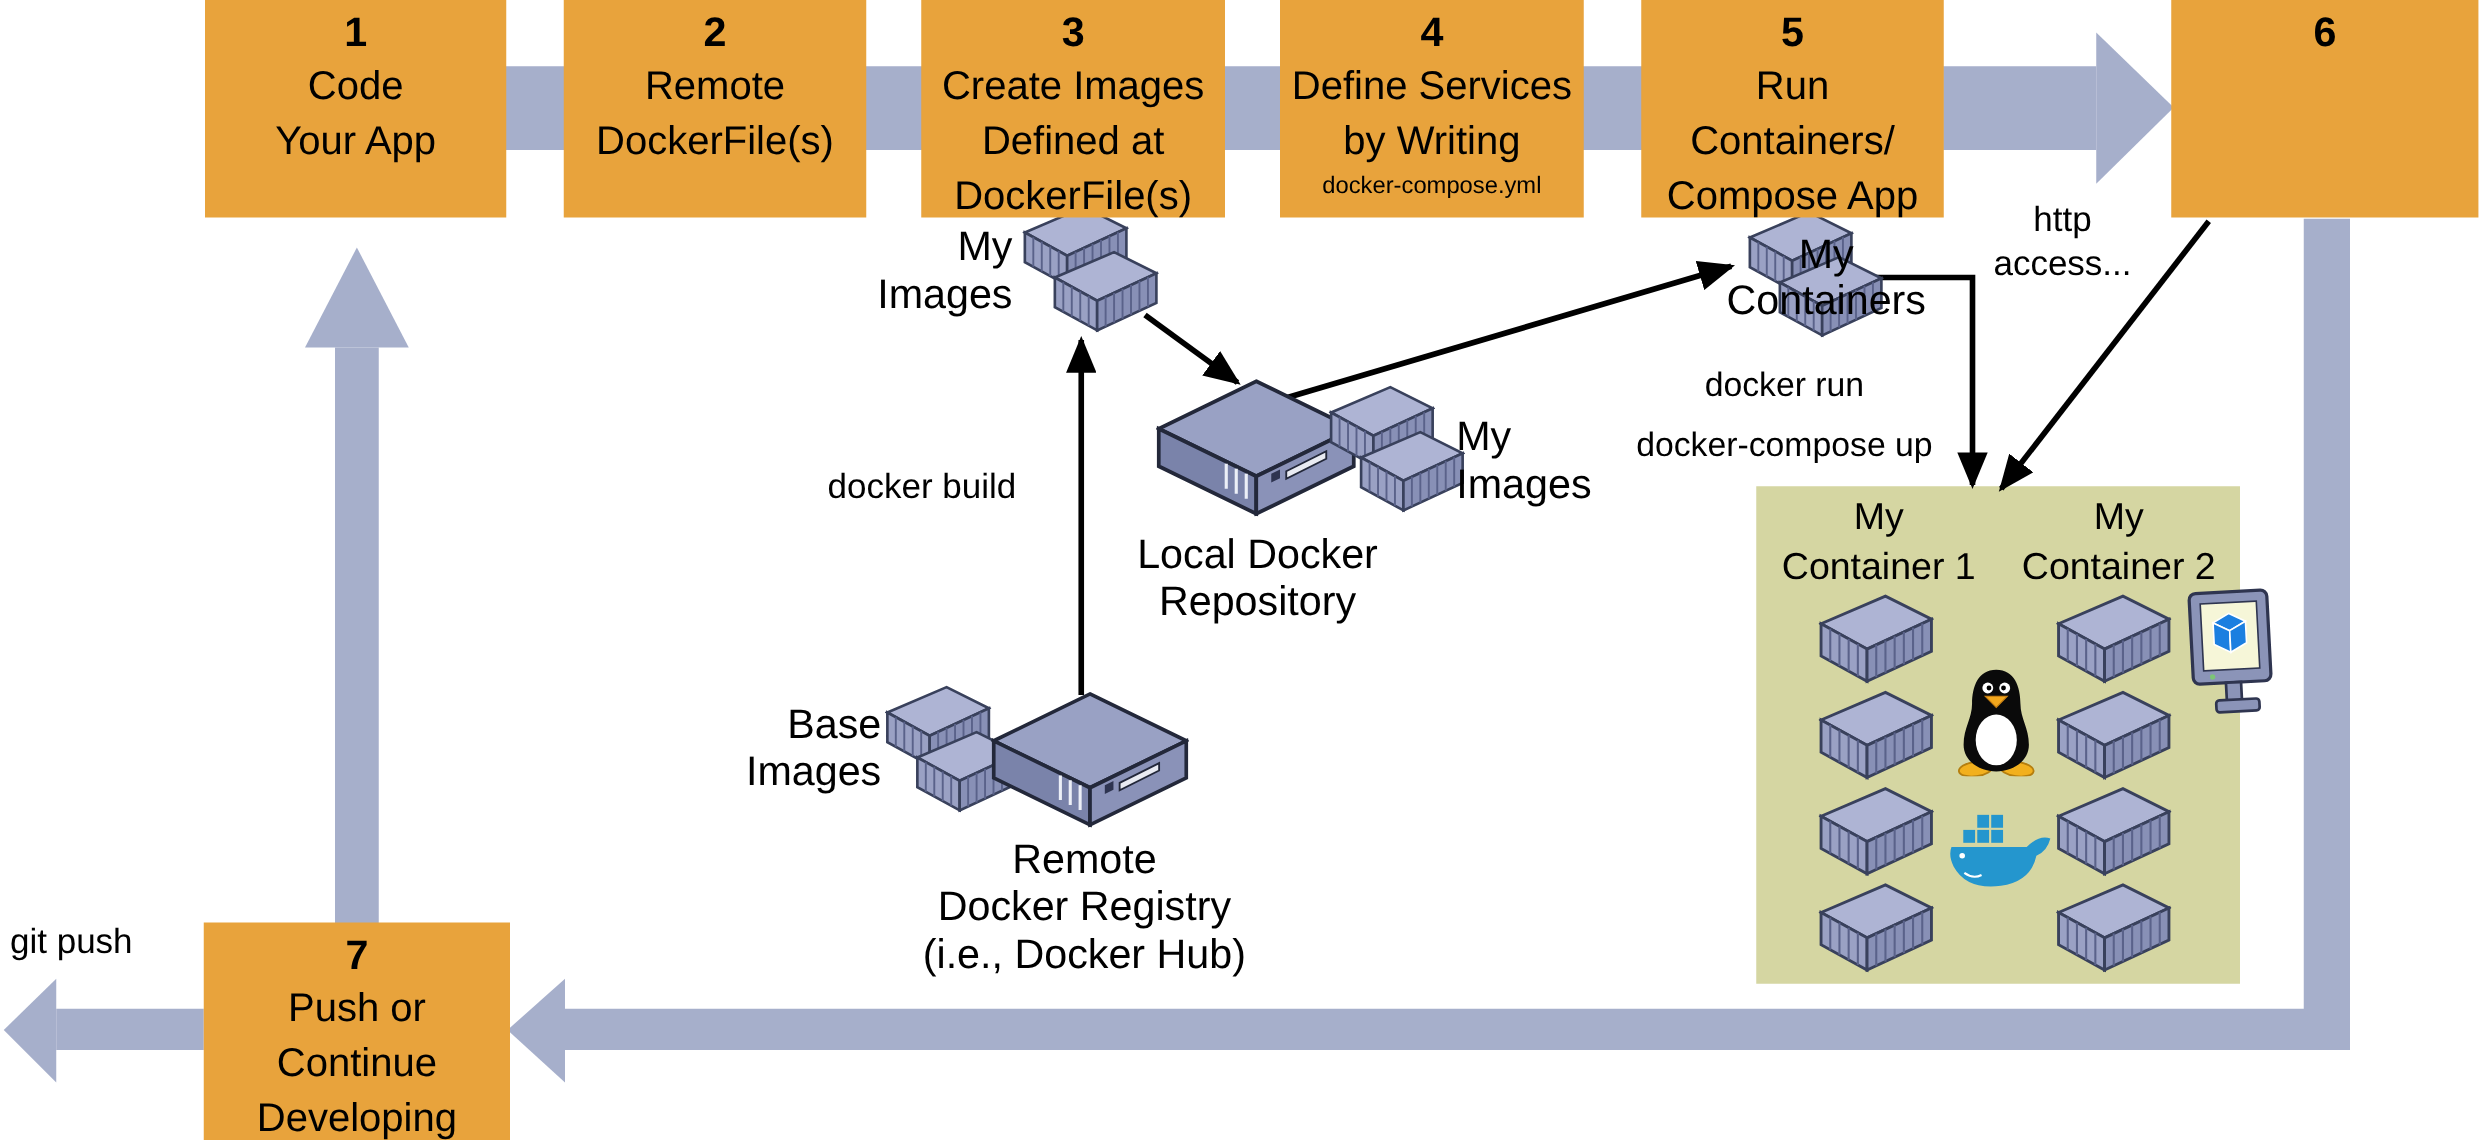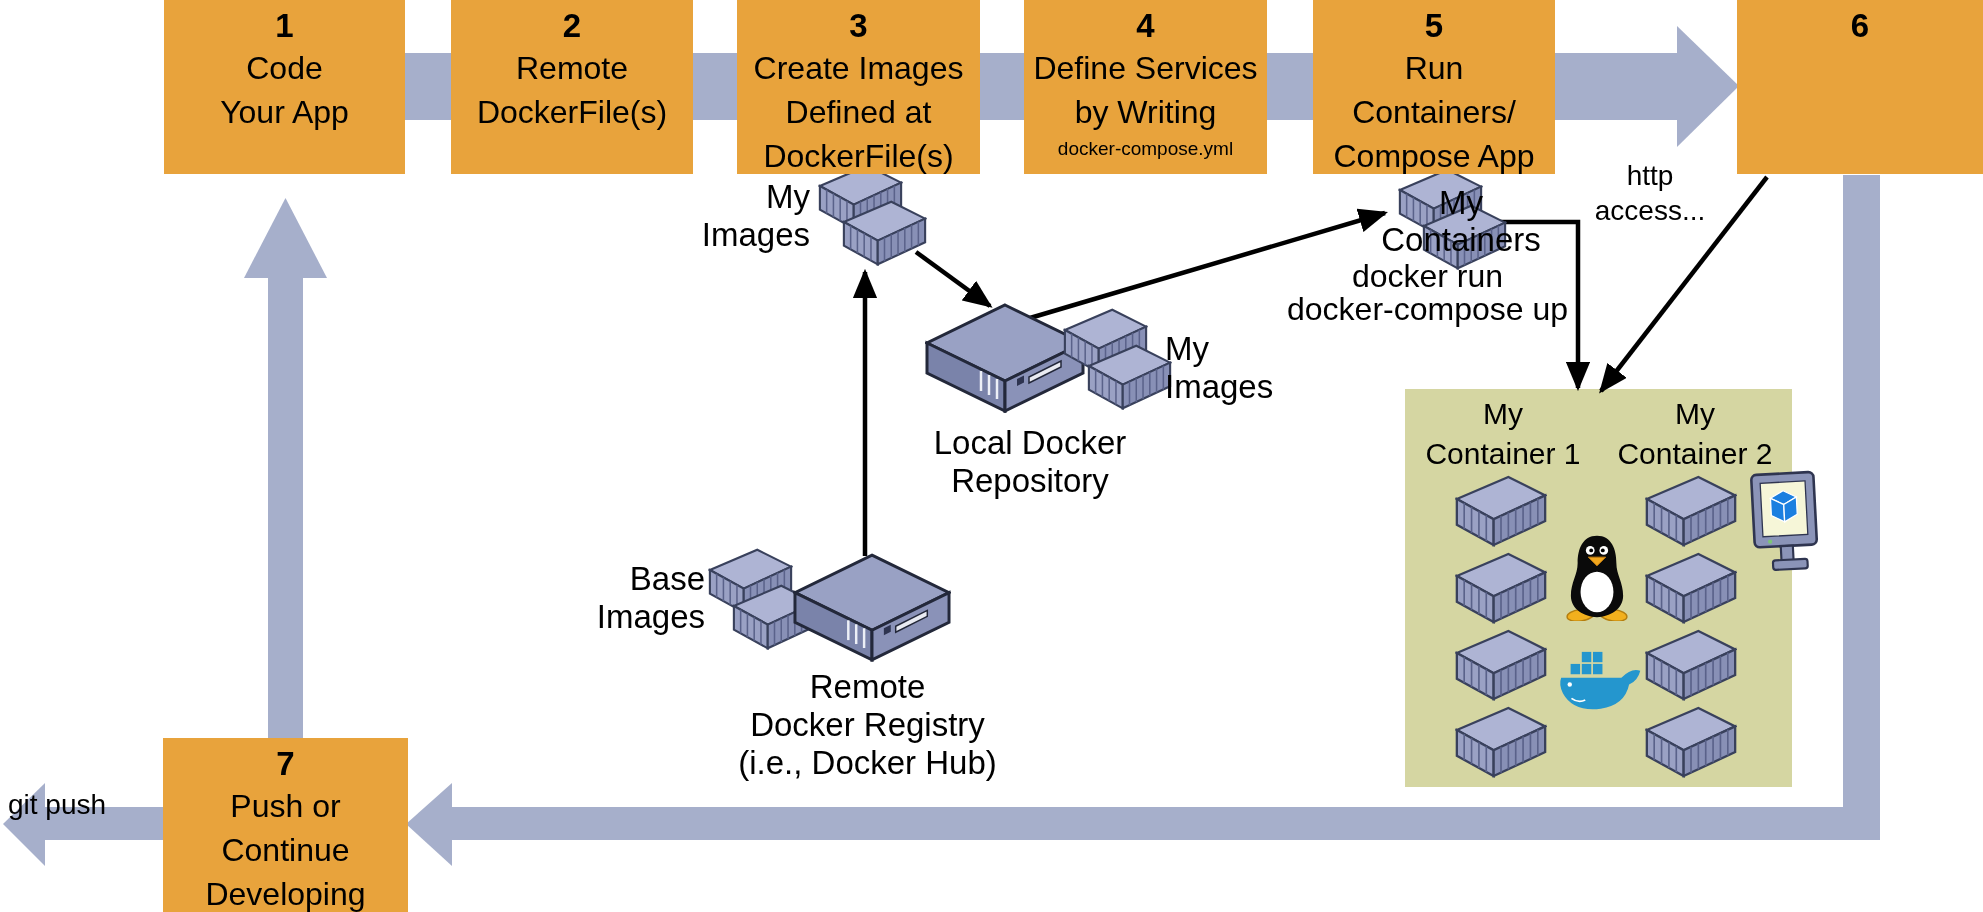--- a/index.html
+++ b/index.html
@@ -209,44 +209,45 @@
   <div class="step" style="left:163px;top:738px;width:245px;height:174px">
     <div class="num">7</div>
     <div class="t">Push or
 Continue
 Developing</div>
   </div>
 
   <div class="lbl rgt" style="left:640px;top:178px;width:170px">My
 Images</div>
 
-
-  <div class="lbl ctr" style="left:875px;top:424px;width:310px">Local Docker
+  <div class="lbl mono ctr" style="left:610px;top:372px;width:255px">docker build</div>
+
+  <div class="lbl ctr" style="left:851px;top:424px;width:310px">Local Docker
 Repository</div>
 
   <div class="lbl" style="left:1165px;top:330px">My
 Images</div>
 
   <div class="lbl rgt" style="left:550px;top:560px;width:155px">Base
 Images</div>
 
   <div class="lbl ctr" style="left:665px;top:668px;width:405px">Remote
 Docker Registry
 (i.e., Docker Hub)</div>
 
   <div class="lbl ctr" style="left:1330px;top:184px;width:262px;line-height:37px">My
 Containers</div>
 
-  <div class="lbl mono ctr" style="left:1255px;top:260px;width:345px;font-size:32px;line-height:33px">docker run
+  <div class="lbl mono ctr" style="left:1255px;top:284px;width:345px;font-size:27px;line-height:48px">docker run
 docker-compose up</div>
 
   <div class="lbl mono ctr" style="left:1535px;top:158px;width:230px;line-height:35px">http
 access...</div>
 
-  <div class="lbl mono" style="left:8px;top:788px">git push</div>
+  <div class="lbl mono" style="left:8px;top:736px">git push</div>
 
   <div class="lbl ctr" style="left:1397px;top:394px;width:212px;font-size:30px;line-height:40px">My
 Container 1</div>
 
   <div class="lbl ctr" style="left:1589px;top:394px;width:212px;font-size:30px;line-height:40px">My
 Container 2</div>
 
 </div>
 
 </body></html>

